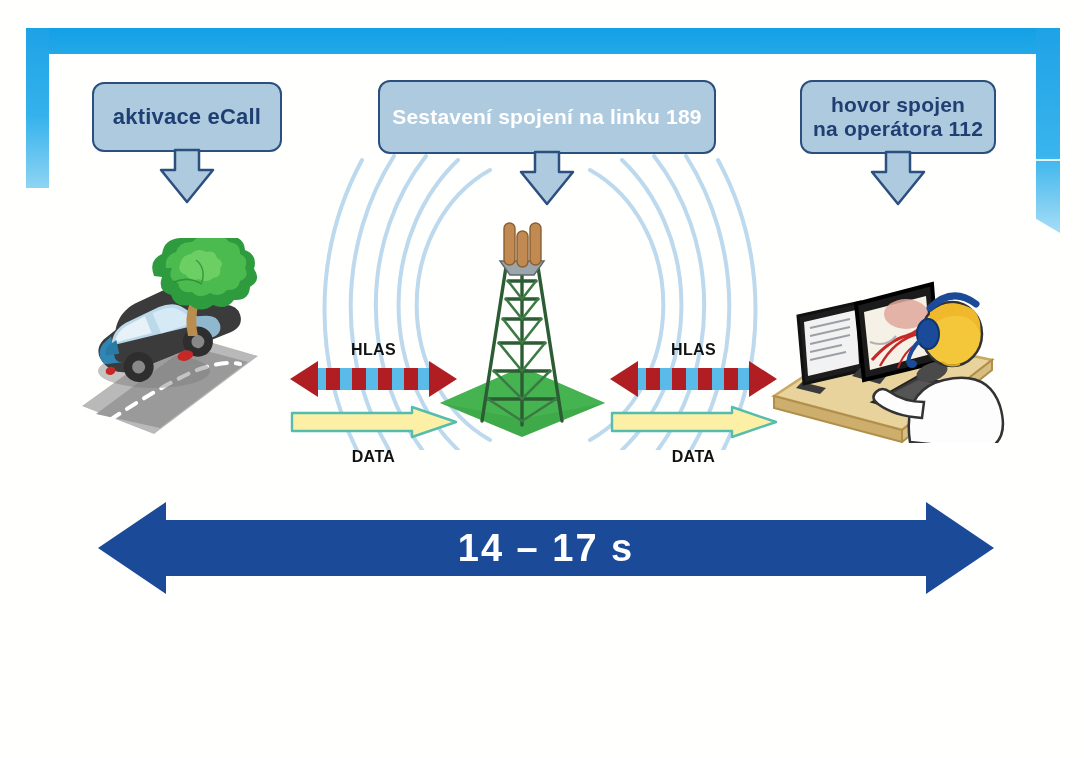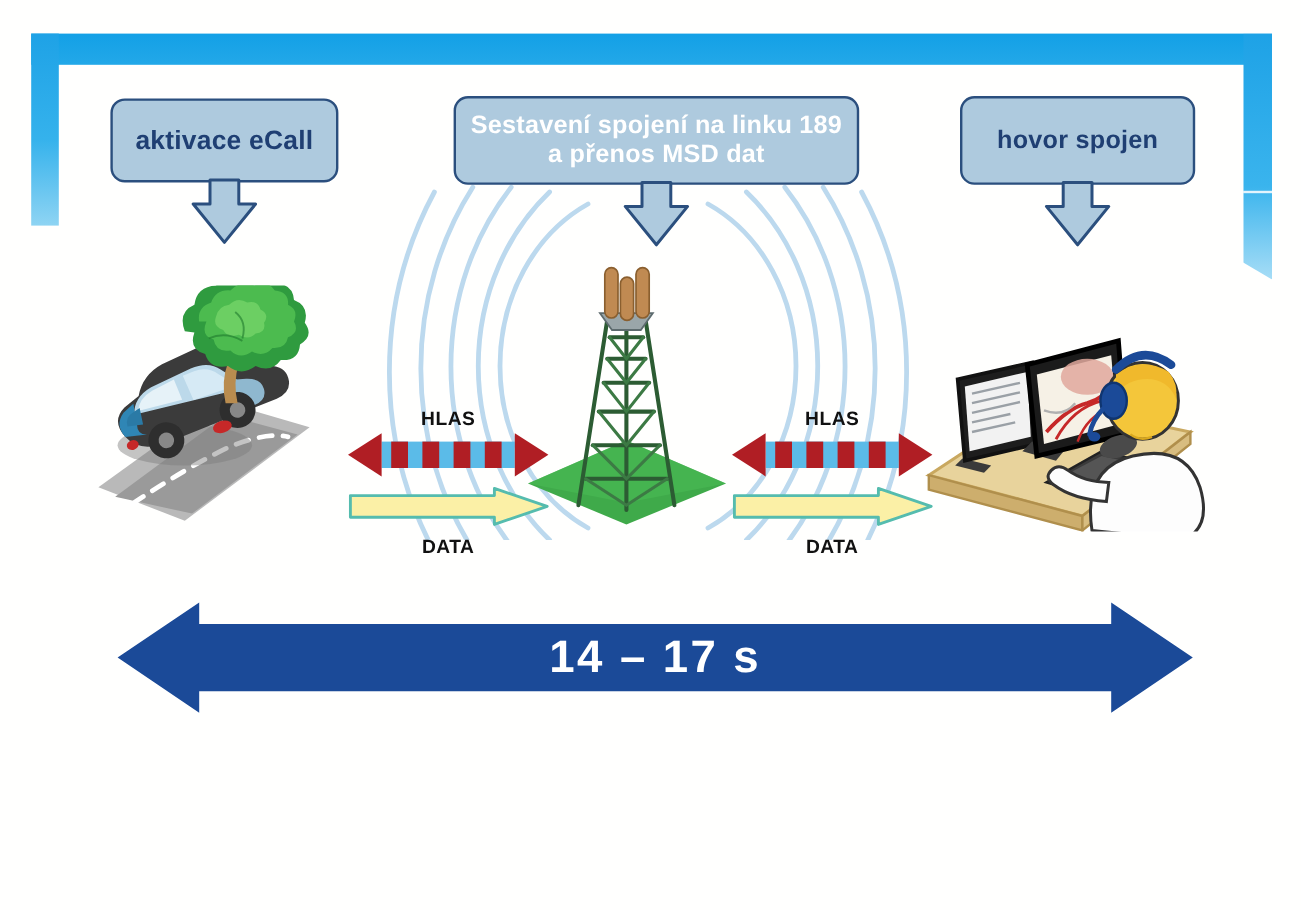--- a/index.html
+++ b/index.html
@@ -305,34 +305,34 @@
       <svg width="62" height="58" viewBox="0 0 62 58">
         <path d="M19 2 L43 2 L43 22 L57 22 L31 54 L5 22 L19 22 Z" fill="#aecade" stroke="#2b4f7e" stroke-width="2.5" stroke-linejoin="round"></path>
       </svg>
     </div>
   </div>
 
   <div class="callout callout-2">
     <div class="box">
       <div>
         <div>Sestavení spojení na linku 189</div>
-        <div>a přenos MSD dat</div>
       </div>
     </div>
     <div class="stem">
       <svg width="62" height="58" viewBox="0 0 62 58">
         <path d="M19 2 L43 2 L43 22 L57 22 L31 54 L5 22 L19 22 Z" fill="#aecade" stroke="#2b4f7e" stroke-width="2.5" stroke-linejoin="round"></path>
       </svg>
     </div>
   </div>
 
   <div class="callout callout-3">
     <div class="box">
       <div>
         <div>hovor spojen</div>
+        <div>na operátora 112</div>
       </div>
     </div>
     <div class="stem">
       <svg width="62" height="58" viewBox="0 0 62 58">
         <path d="M19 2 L43 2 L43 22 L57 22 L31 54 L5 22 L19 22 Z" fill="#aecade" stroke="#2b4f7e" stroke-width="2.5" stroke-linejoin="round"></path>
       </svg>
     </div>
   </div>
 
   <div class="sigpair" id="sig-left">

